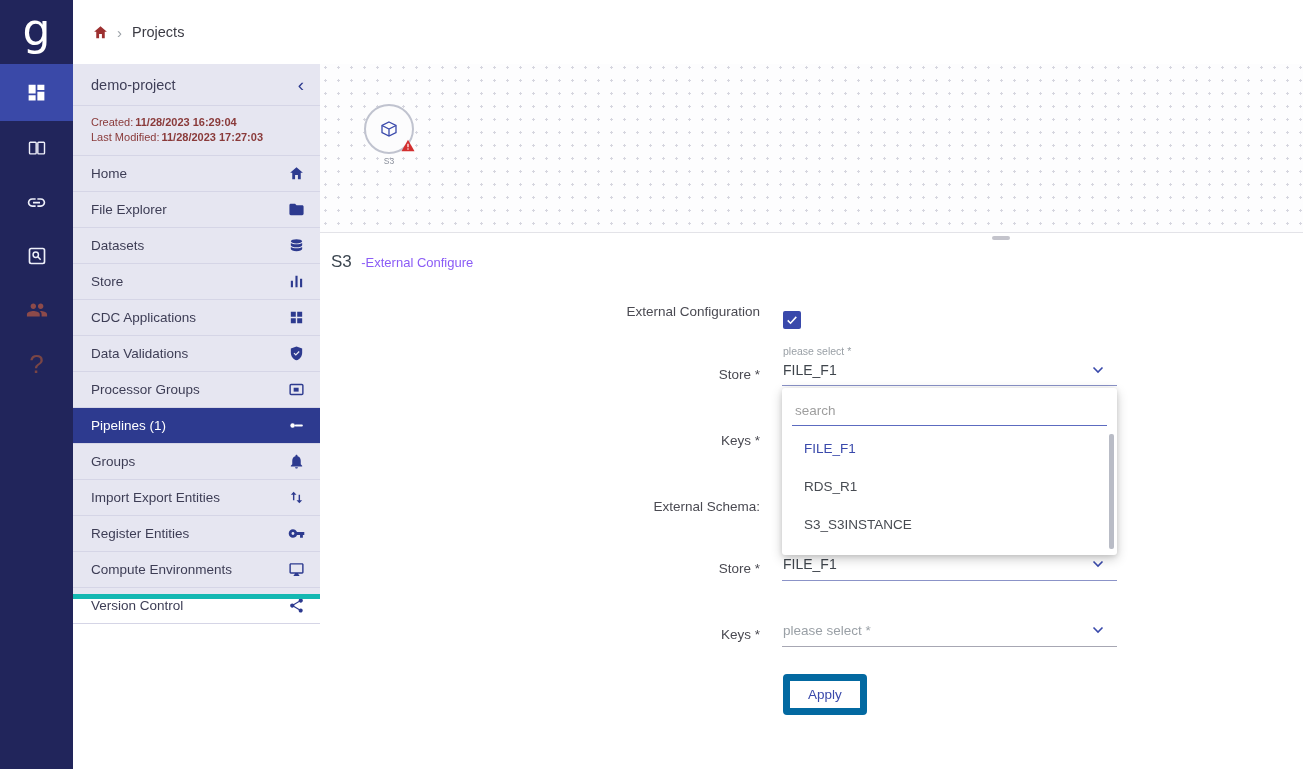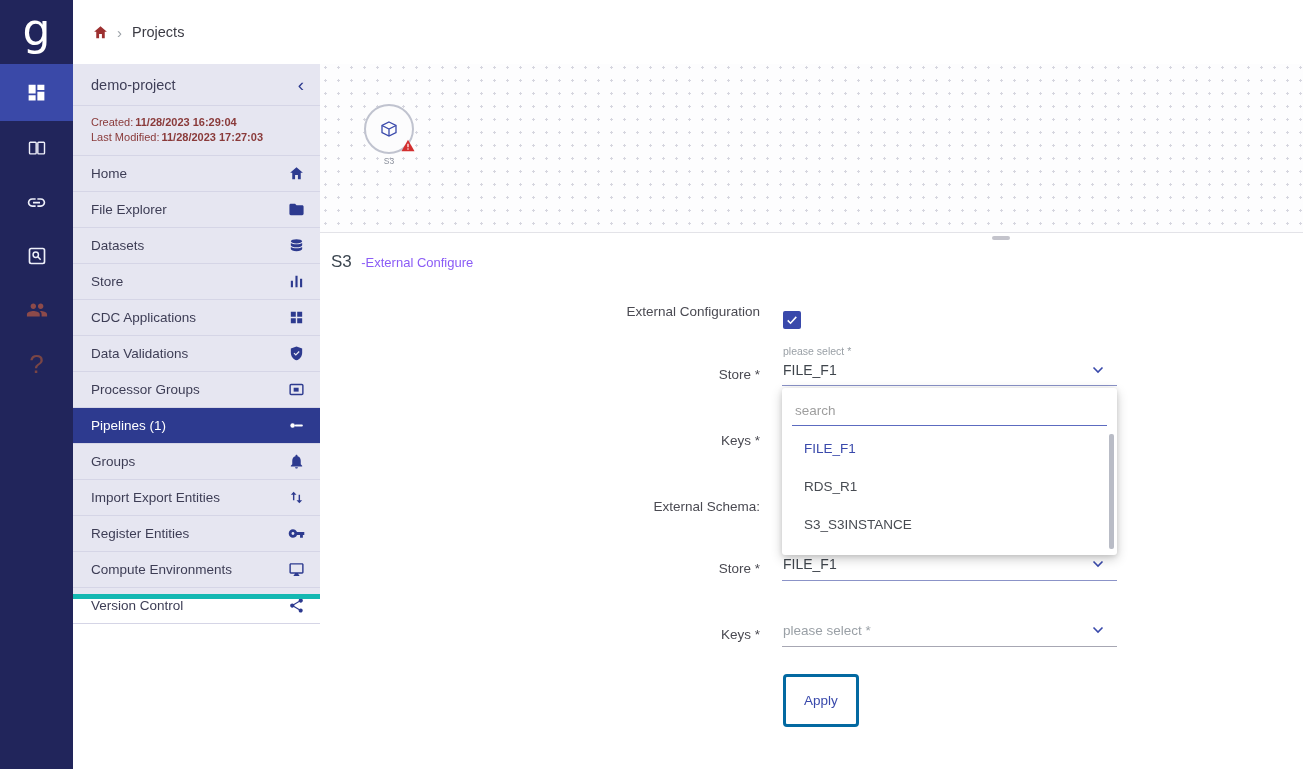--- a/index.html
+++ b/index.html
@@ -72,21 +72,21 @@
     box-shadow:0 1px 5px rgba(0,0,0,.12), 0 4px 12px rgba(0,0,0,.2);z-index:5;}
   .dd-search{margin:8px 10px 0;}
   .dd-search input{width:100%;box-sizing:border-box;border:none;border-bottom:1px solid #5c6bc0;
     font-size:13.5px;padding:7px 3px;outline:none;color:#444;background:transparent;font-family:inherit;}
   .dd-search input::placeholder{color:#9e9e9e;}
   .dd-opts{margin-top:4px;}
   .dd-opt{height:38px;line-height:38px;padding-left:22px;font-size:13.5px;color:#474b52;cursor:pointer;}
   .dd-opt.selected{color:#3949ab;}
   .dd-scroll{position:absolute;right:3px;top:46px;width:5px;height:115px;background:#b9bcc6;border-radius:2px;cursor:pointer;}
 
-  .apply-btn{position:absolute;left:463px;top:441px;padding:16px 18px;border:3px solid #0369a1;border-radius:4px;
+  .apply-btn{position:absolute;left:463px;top:441px;padding:6px 18px;border:7px solid #0369a1;border-radius:4px;
     background:#ffffff;color:#3949ab;font-size:13.5px;font-family:inherit;cursor:pointer;}
 </style>
 </head>
 <body>
 
 <div class="abs rail">
   <div class="rail-logo">g</div>
   <div class="rail-item active">
     <svg width="21" height="21" viewBox="0 0 24 24" fill="#ffffff">
         <path d="M3 3h8v10H3zM13 3h8v6h-8zM13 11h8v10h-8zM3 15h8v6H3z"></path>

